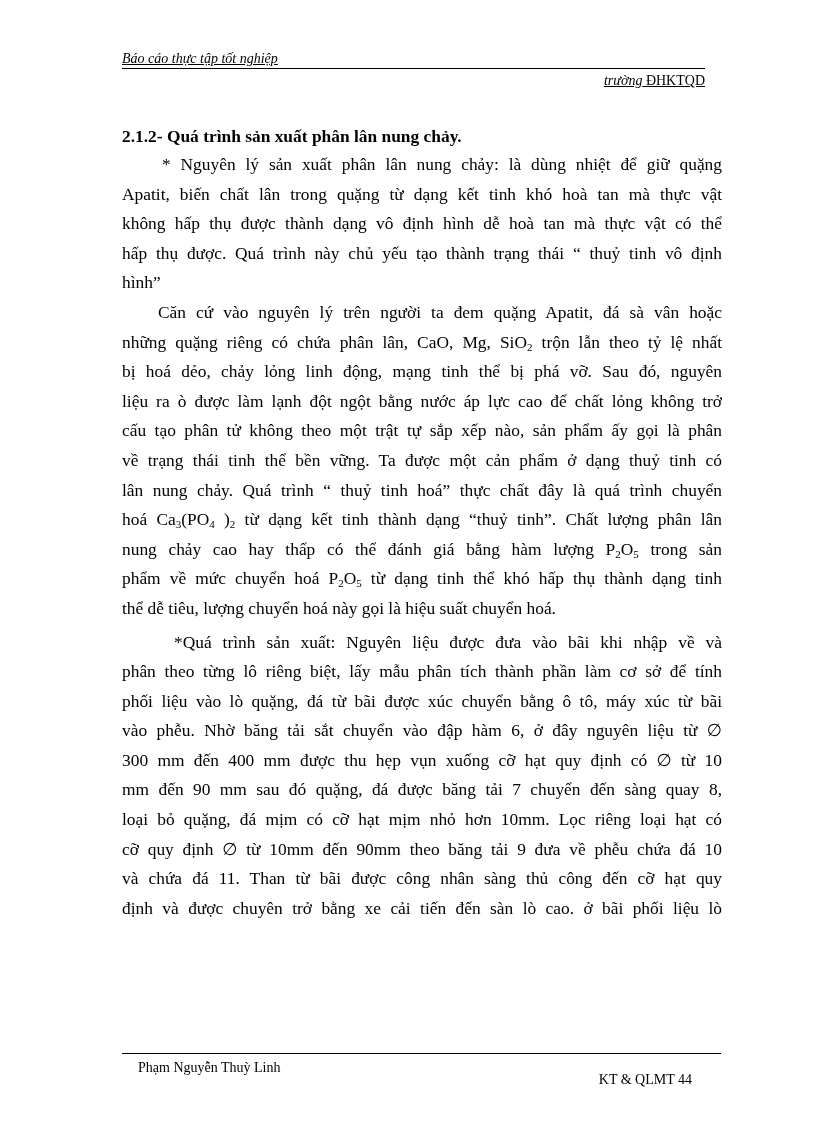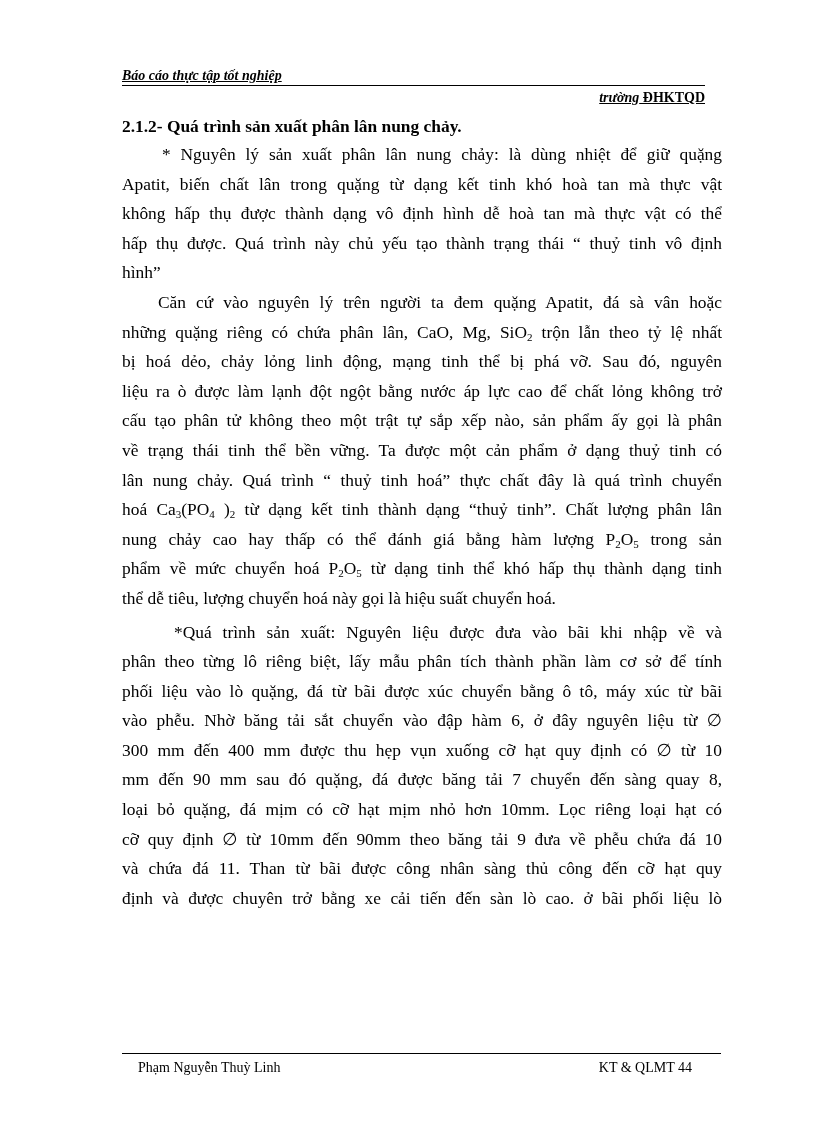--- a/index.html
+++ b/index.html
@@ -1,37 +1,37 @@
 <!DOCTYPE html>
 <html><head>
   <meta charset="utf-8">
   <style>
     html, body { margin: 0; padding: 0; background: #ffffff; }
     body { width: 816px; height: 1123px; position: relative; overflow: hidden;
            font-family: "Liberation Serif", "DejaVu Serif", serif; color: #000; }
-    .header { position: absolute; left: 122px; top: 67px; width: 583px; height: 18px;
-              border-bottom: 1px solid #000; font-size: 14px; font-weight: bold; }
+    .header { position: absolute; left: 122px; top: 50px; width: 583px; height: 18px;
+              border-bottom: 1px solid #000; font-size: 14px; }
     .header .left { position: absolute; left: 0; top: 1px; font-style: italic; text-decoration: underline; }
     .header .right { position: absolute; right: 0; top: 1px; text-decoration: underline; margin-top: 22px; }
     .header .right i { font-style: italic; }
     .content { position: absolute; left: 122px; top: 112px; width: 600px; font-size: 17.4px; }
     .line { height: 29.6px; line-height: 29.6px; text-align: justify; text-align-last: justify;
             white-space: nowrap; }
     .line.last { text-align-last: left; }
-    .heading { font-weight: bold; height: 28px; line-height: 28px; }
+    .heading { font-weight: bold; height: 28px; line-height: 28px; margin-top: 10px; }
     .indent1 { padding-left: 40px; }
     .indent2 { padding-left: 52px; }
     .gap { height: 4px; }
     sub { font-size: 11px; vertical-align: -3px; line-height: 0; }
     sup { font-size: 11px; vertical-align: 5px; line-height: 0; font-weight: bold; }
     .footer-rule { position: absolute; left: 122px; top: 1053px; width: 599px; height: 0;
                    border-top: 1px solid #000; }
     .footer { position: absolute; left: 122px; top: 1060px; width: 570px; font-size: 14px; }
     .footer .left { position: absolute; left: 16px; top: 0; }
-    .footer .right { position: absolute; right: 0; top: 0; }
+    .footer .right { position: absolute; right: 0; top: 12px; }
   </style>
 </head>
 <body>
 
 <div class="header">
   <span class="left">Báo cáo thực tập tốt nghiệp</span>
   <span class="right"><i>trường</i><span> ĐHKTQD</span></span>
 </div>
 
 <div class="content">

